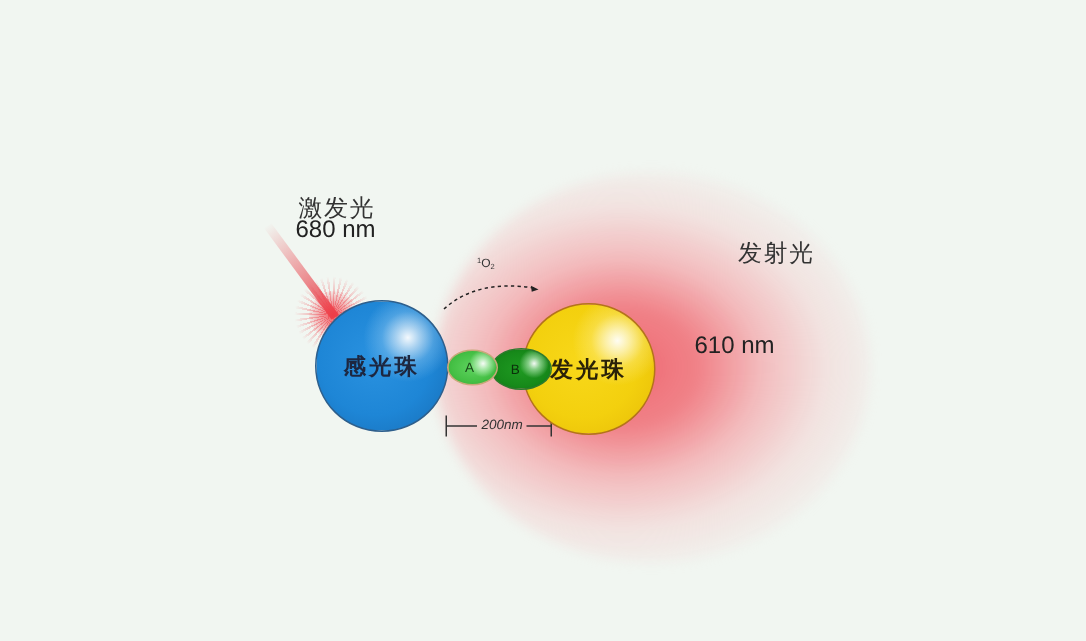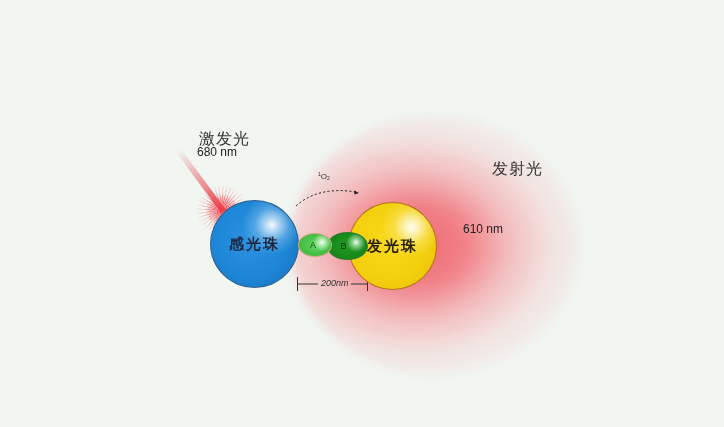--- a/index.html
+++ b/index.html
@@ -149,21 +149,21 @@
       line-height: 1;
     }
     .cn-label {
       font-family: "DejaVu Serif", "Liberation Serif", serif;
       font-size: 16px;
       color: #333;
       letter-spacing: 1px;
     }
     .nm-label {
       font-family: "Liberation Sans", "DejaVu Sans", sans-serif;
-      font-size: 12px;
+      font-size: 16px;
       color: #222;
     }
     .scale-text {
       font-family: "Liberation Sans", "DejaVu Sans", sans-serif;
       font-size: 9px;
       color: #333;
       background: transparent;
       font-style: italic;
     }
     .o2 {

